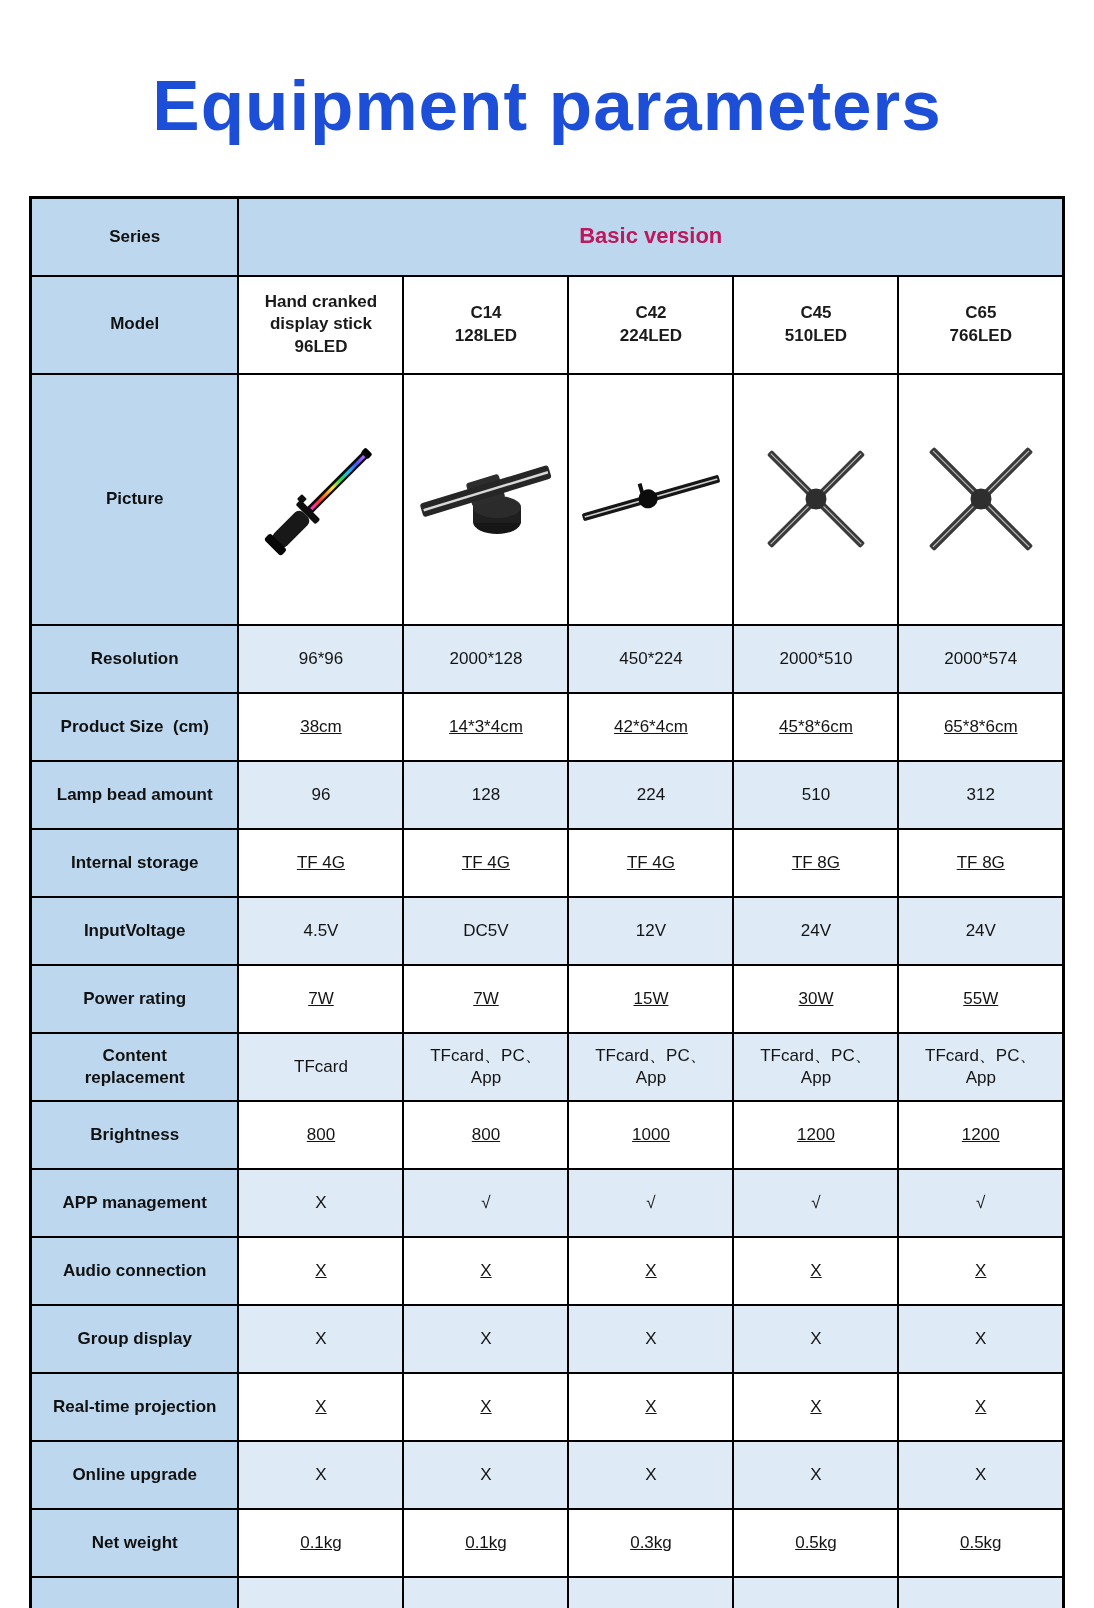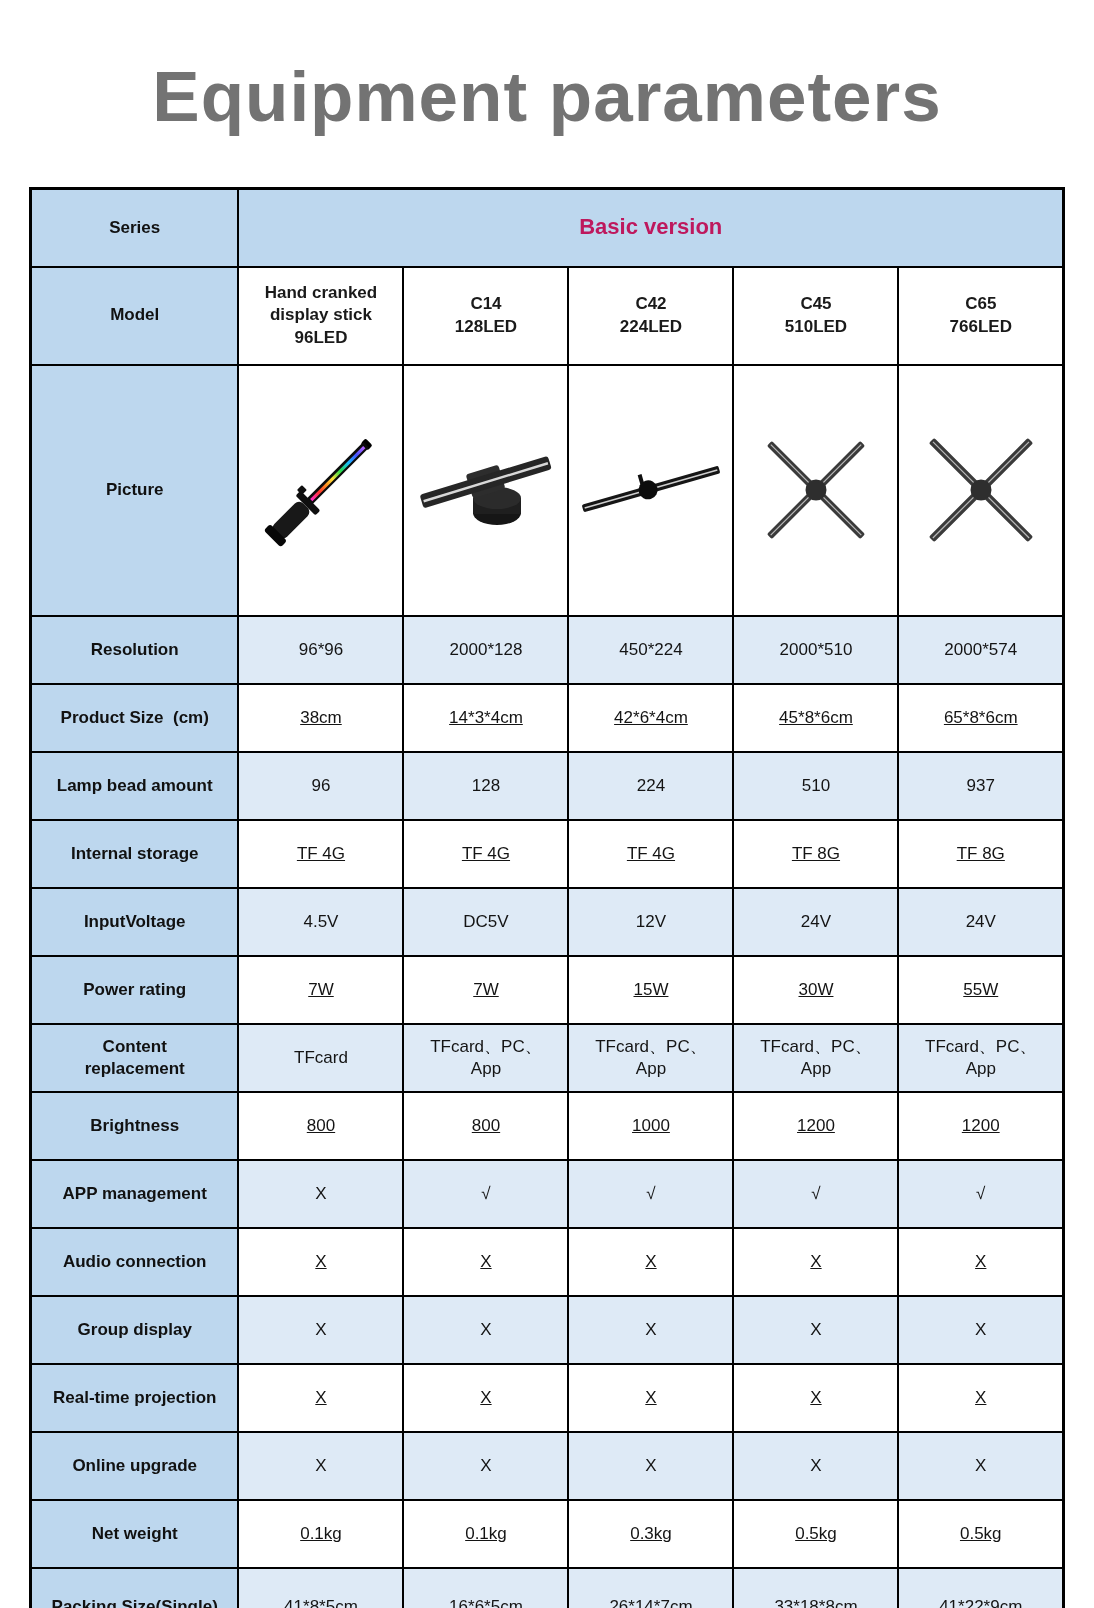--- a/index.html
+++ b/index.html
@@ -6,23 +6,23 @@
   body{
     width:1094px;height:1608px;background:#ffffff;
     font-family:"Liberation Sans", sans-serif;color:#1a1a1a;
     position:relative;
   }
   .page-title{
     text-align:center;
     font-size:71px;
     font-weight:700;
     letter-spacing:1px;
-    color:#737373;
-    margin:12px;
-    padding-top:31px;
+    color:#1d4ed8;
+    margin:0;
+    padding-top:52px;
     height:108px;
     line-height:108px;
   }
   table.spec{
     border-collapse:collapse;
     table-layout:fixed;
     width:1034px;
     margin:36px auto 0 auto;
     border:3px solid #000;
   }
@@ -198,21 +198,21 @@
       <td class="val">45*8*6cm</td>
       <td class="val">65*8*6cm</td>
     </tr>
 
     <tr class="r-data lt">
       <th class="lbl">Lamp bead amount</th>
       <td class="val">96</td>
       <td class="val">128</td>
       <td class="val">224</td>
       <td class="val">510</td>
-      <td class="val">937</td>
+      <td class="val">312</td>
     </tr>
 
     <tr class="r-data wh">
       <th class="lbl">Internal storage</th>
       <td class="val">TF 4G</td>
       <td class="val">TF 4G</td>
       <td class="val">TF 4G</td>
       <td class="val">TF 8G</td>
       <td class="val">TF 8G</td>
     </tr>

